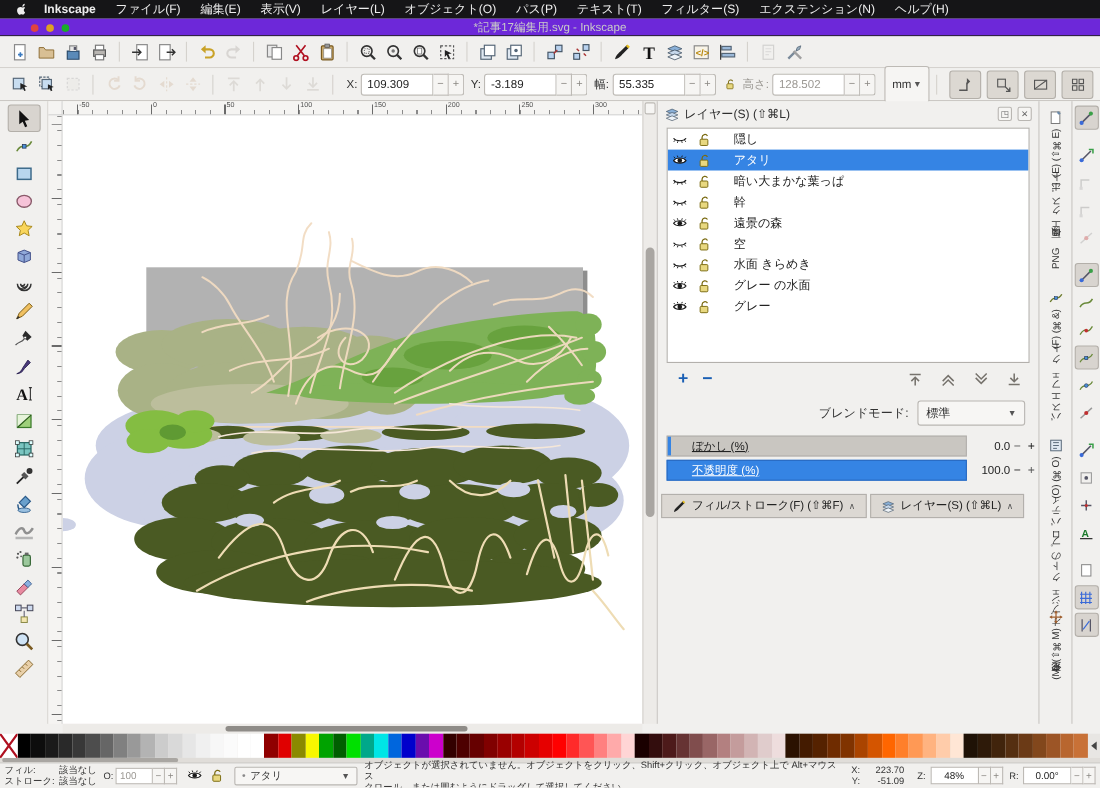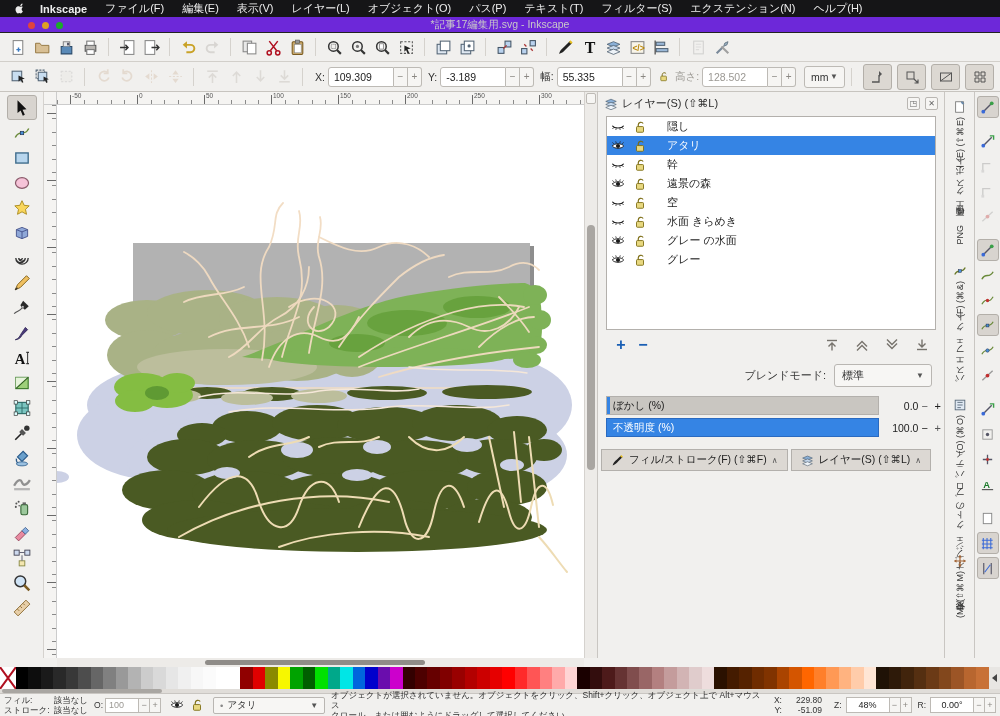--- a/index.html
+++ b/index.html
@@ -33,21 +33,21 @@
   .vsep{width:1px;height:18px;background:#d5d2cd;margin:0 6px;flex:none;}
   .fldgrp{display:flex;align-items:center;margin-left:6px;flex:none;}
   .fld-label{font-size:10.5px;color:#333;margin-right:3px;}
   .fldbox{width:66px;height:20px;background:#fff;border:1px solid #bdbab5;border-radius:3px 0 0 3px;
     display:flex;align-items:center;padding:0 5px;font-size:10.5px;color:#222;box-sizing:border-box;}
   .mini{width:14px;height:20px;border:1px solid #bdbab5;border-left:none;display:flex;align-items:center;
     justify-content:center;font-size:10px;color:#8a8782;background:#f6f5f3;box-sizing:border-box;}
   .mini:last-child{border-radius:0 3px 3px 0;}
   .dim .fldbox{color:#9b9893;}
   .unitbox{width:50px;height:22px;background:#f6f5f3;border:1px solid #bdbab5;border-radius:3px;
-    display:flex;align-items:center;justify-content:space-between;padding:4px 6px;font-size:10.5px;color:#333;
+    display:flex;align-items:center;justify-content:space-between;padding:16px 6px;font-size:10.5px;color:#333;
     margin-left:8px;box-sizing:border-box;}
   .toggle{width:27px;height:24px;background:#dcd8d2;border:1px solid #b3afa9;border-radius:3px;
     display:flex;align-items:center;justify-content:center;margin-left:5px;flex:none;}
   .toggle .icon{width:16px;height:16px;}
 
   
   #toolbox{left:0;top:92px;width:44px;height:566px;background:#f1f0ee;border-right:1px solid #d5d2ce;
     display:flex;flex-direction:column;align-items:center;padding-top:3px;box-sizing:border-box;}
   .tool{width:30px;height:25px;border-radius:3px;display:flex;align-items:center;justify-content:center;flex:none;}
   .tool .icon{width:18px;height:18px;}
@@ -88,21 +88,21 @@
   .layer-row .layer-name{padding-left:16px;white-space:nowrap;}
   .layer-row.selected{background:#3584e4;color:#fff;}
   #layer-btnrow{display:flex;align-items:center;padding:6px 12px 0 12px;}
   .pm{font-size:16px;font-weight:bold;color:#1a5fb4;width:22px;text-align:center;}
   .mvbtn{width:20px;height:16px;margin-left:10px;}
   #blend-row{display:flex;justify-content:flex-end;align-items:center;gap:8px;padding:10px 12px 6px 0;font-size:11px;color:#333;}
   #blend-select{width:98px;height:23px;background:#f7f6f4;border:1px solid #b9b6b2;border-radius:3px;
     display:flex;align-items:center;justify-content:space-between;padding:0 7px;box-sizing:border-box;}
   .slider-row{display:flex;align-items:center;margin:3px 0 0 8px;}
   .slider{width:278px;height:19px;position:relative;font-size:10.5px;display:flex;align-items:center;box-sizing:border-box;}
-  .slider .lab{padding-left:6px;position:relative;z-index:2;}
+  .slider .lab{padding-left:22px;position:relative;z-index:2;text-decoration:underline;}
   .slider.blur{background:#c9c6c1;border:1px solid #b3b0ac;color:#222;}
   .slider.blur::before{content:"";position:absolute;left:0;top:0;bottom:0;width:3px;background:#3584e4;}
   .slider.opa{background:#3584e4;border:1px solid #2a6ac0;color:#fff;}
   .sval{width:36px;text-align:right;font-size:10.5px;color:#222;margin-left:4px;}
   .spm{width:13px;text-align:center;font-size:11px;color:#555;}
   #tabs-row{display:flex;gap:3px;margin:12px 0 0 3px;}
   .dlg-tab{height:22px;display:flex;align-items:center;gap:5px;padding:0 9px;background:#dcd8d3;
     border:1px solid #b3b0ac;font-size:10.5px;color:#222;box-sizing:border-box;}
   .dlg-tab .icon{width:13px;height:13px;}
 
@@ -969,20 +969,39 @@
           </span>
           <span class="cell-btn">
             <span class="icon">
               <svg viewBox="0 0 16 16">
                 <rect x="4" y="7.5" width="8" height="6.5" rx="1" fill="#e8d880" stroke="#7a6a10"></rect>
                 <path d="M6,7.5 V5.5 a3,3 0 0 1 5.6,-1.4" fill="none" stroke="#7a6a10" stroke-width="1.3"></path>
               </svg>
             </span>
           </span>
           <span class="layer-name">アタリ</span>
+        </div>
+        <div class="layer-row">
+          <span class="cell-btn">
+            <span class="icon">
+              <svg viewBox="0 0 16 16">
+                <path d="M1.5,6.5 C4,10 12,10 14.5,6.5" fill="none" stroke="#1a1a1a" stroke-width="1.2"></path>
+                <path d="M3,8.6 L1.8,10.2 M6,9.6 L5.5,11.3 M10,9.6 L10.5,11.3 M13,8.6 L14.2,10.2" stroke="#1a1a1a" stroke-width="1"></path>
+              </svg>
+            </span>
+          </span>
+          <span class="cell-btn">
+            <span class="icon">
+              <svg viewBox="0 0 16 16">
+                <rect x="4" y="7.5" width="8" height="6.5" rx="1" fill="#e8d880" stroke="#7a6a10"></rect>
+                <path d="M6,7.5 V5.5 a3,3 0 0 1 5.6,-1.4" fill="none" stroke="#7a6a10" stroke-width="1.3"></path>
+              </svg>
+            </span>
+          </span>
+          <span class="layer-name">暗い大まかな葉っぱ</span>
         </div>
         <div class="layer-row">
           <span class="cell-btn">
             <span class="icon">
               <svg viewBox="0 0 16 16">
                 <path d="M1.5,6.5 C4,10 12,10 14.5,6.5" fill="none" stroke="#1a1a1a" stroke-width="1.2"></path>
                 <path d="M3,8.6 L1.8,10.2 M6,9.6 L5.5,11.3 M10,9.6 L10.5,11.3 M13,8.6 L14.2,10.2" stroke="#1a1a1a" stroke-width="1"></path>
               </svg>
             </span>
           </span>
@@ -1484,21 +1503,21 @@
       <span style="color:#888;">•</span>
         <span>アタリ</span>
         <span class="car">▼</span>
     </span>
     <div id="sb-msg">
       <div>オブジェクトが選択されていません。オブジェクトをクリック、Shift+クリック、オブジェクト上で Alt+マウスス</div>
       <div>クロール、または囲むようにドラッグして選択してください。</div>
     </div>
     <div id="xy-block">
       <span>X:</span>
-        <span>229.80</span>
+        <span>223.70</span>
       <span>Y:</span>
         <span>-51.09</span>
     </div>
     <span class="zr-lab">Z:</span>
     <span class="zr-box">
         <span>48%</span>
       </span>
     <span class="sb-mini" style="height:16px;">−</span>
     <span class="sb-mini" style="height:16px;">+</span>
     <span class="zr-lab">R:</span>

